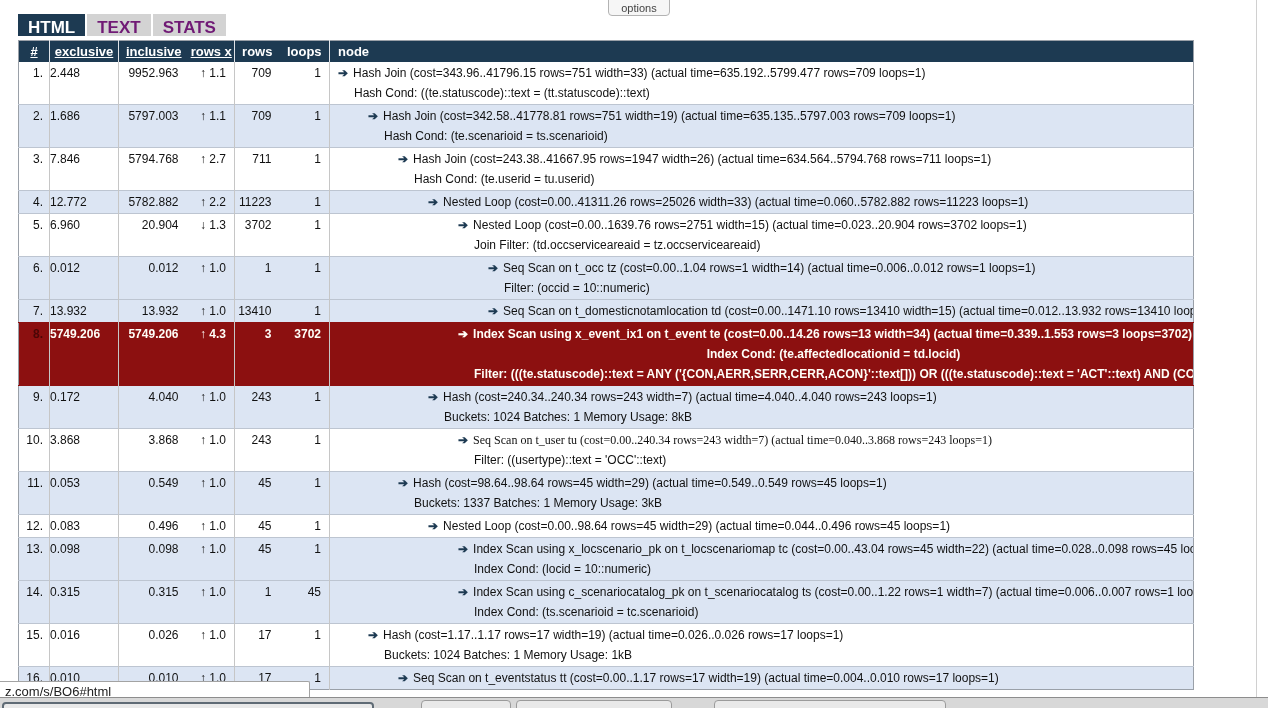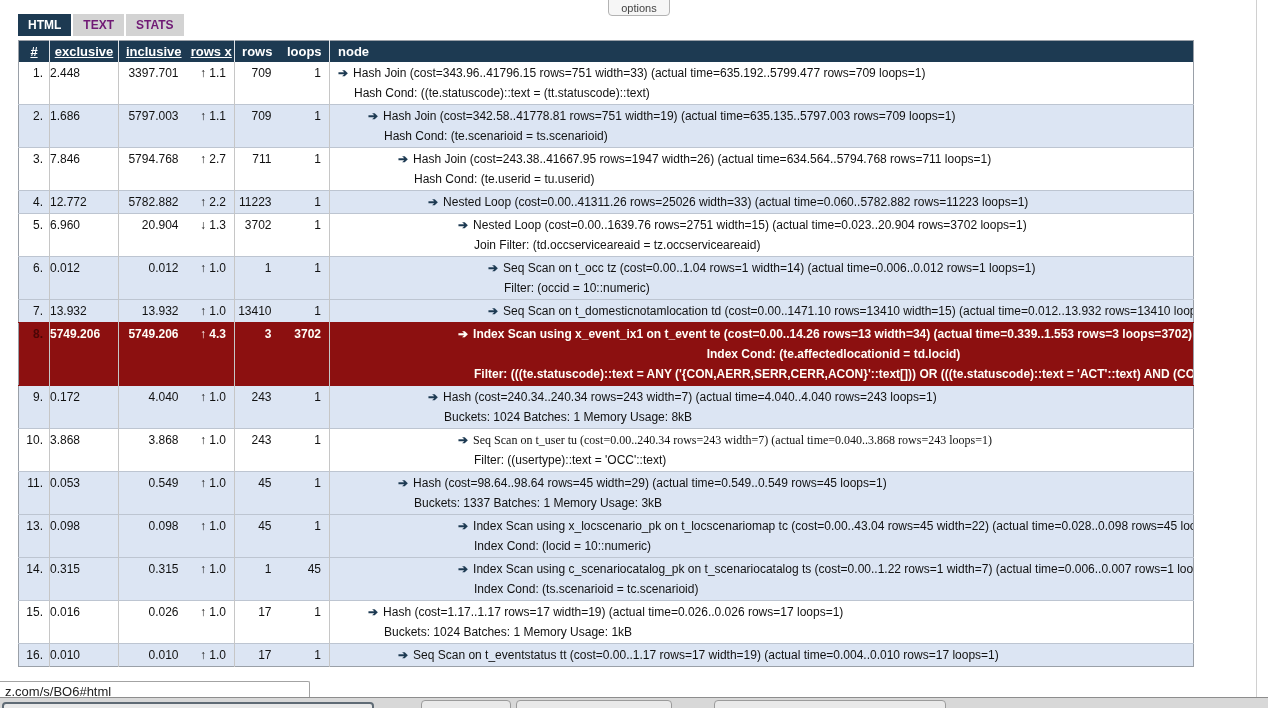--- a/index.html
+++ b/index.html
@@ -6,21 +6,21 @@
   html,body { width:1268px; height:708px; overflow:hidden; background:#fff;
     font-family:"Liberation Sans", sans-serif; position:relative; }
 
   
   .options-btn { position:absolute; left:608px; top:-9px; width:62px; height:25px;
     background:#f6f6f6; border:1px solid #b3b3b3; border-radius:4px;
     font-size:11px; color:#444; text-align:center; padding-top:10px; cursor:pointer; }
 
   
   .tabs { position:absolute; left:18px; top:14px; display:flex; gap:2px; }
-  .tab { height:22px; padding:4px 10px 0 10px; font-size:12px; font-weight:bold;
+  .tab { height:22px; padding:4px 10px 0 10px; font-size:17px; font-weight:bold;
     text-align:center; min-width:48px; cursor:pointer; }
   .tab.active { background:#1d3a52; color:#fff; }
   .tab.inactive { background:#d3d3d3; color:#701a75; }
 
   
   table.plan { position:absolute; left:18px; top:40px; width:1176px;
     border-collapse:collapse; table-layout:fixed;
     border:1px solid #9aa0a8; font-size:12px; color:#111; }
   col.c1{width:31px} col.c2{width:69px} col.c3{width:70px} col.c4{width:46px}
   col.c5{width:45px} col.c6{width:50px} col.c7{width:auto}
@@ -99,21 +99,21 @@
       <th class="sep"><a>rows x</a></th>
       <th>rows</th>
       <th class="sep">loops</th>
       <th class="left">node</th>
     </tr>
   </thead>
   <tbody>
       <tr class="bg-white">
         <td class="c-num">1.</td>
         <td class="c-excl">2.448</td>
-        <td class="c-incl">3397.701</td>
+        <td class="c-incl">9952.963</td>
         <td class="c-rowsx">↑ 1.1</td>
         <td class="c-rows">709</td>
         <td class="c-loops">1</td>
         <td class="c-node">
           <div class="node-line" style="padding-left: 8px;"><span class="arrow">➔</span>Hash Join (cost=343.96..41796.15 rows=751 width=33) (actual time=635.192..5799.477 rows=709 loops=1)</div>
           <div class="node-line" style="padding-left: 24px;">Hash Cond: ((te.statuscode)::text = (tt.statuscode)::text)</div>
         </td>
       </tr>
       <tr class="bg-blue">
         <td class="c-num">2.</td>
@@ -227,20 +227,31 @@
         <td class="c-excl">0.053</td>
         <td class="c-incl">0.549</td>
         <td class="c-rowsx">↑ 1.0</td>
         <td class="c-rows">45</td>
         <td class="c-loops">1</td>
         <td class="c-node">
           <div class="node-line" style="padding-left: 68px;"><span class="arrow">➔</span>Hash (cost=98.64..98.64 rows=45 width=29) (actual time=0.549..0.549 rows=45 loops=1)</div>
           <div class="node-line" style="padding-left: 84px;">Buckets: 1337 Batches: 1 Memory Usage: 3kB</div>
         </td>
       </tr>
+      <tr class="bg-white">
+        <td class="c-num">12.</td>
+        <td class="c-excl">0.083</td>
+        <td class="c-incl">0.496</td>
+        <td class="c-rowsx">↑ 1.0</td>
+        <td class="c-rows">45</td>
+        <td class="c-loops">1</td>
+        <td class="c-node">
+          <div class="node-line" style="padding-left: 98px;"><span class="arrow">➔</span>Nested Loop (cost=0.00..98.64 rows=45 width=29) (actual time=0.044..0.496 rows=45 loops=1)</div>
+        </td>
+      </tr>
       <tr class="bg-blue">
         <td class="c-num">13.</td>
         <td class="c-excl">0.098</td>
         <td class="c-incl">0.098</td>
         <td class="c-rowsx">↑ 1.0</td>
         <td class="c-rows">45</td>
         <td class="c-loops">1</td>
         <td class="c-node">
           <div class="node-line" style="padding-left: 128px;"><span class="arrow">➔</span>Index Scan using x_locscenario_pk on t_locscenariomap tc (cost=0.00..43.04 rows=45 width=22) (actual time=0.028..0.098 rows=45 loops=1)</div>
           <div class="node-line" style="padding-left: 144px;">Index Cond: (locid = 10::numeric)</div>

